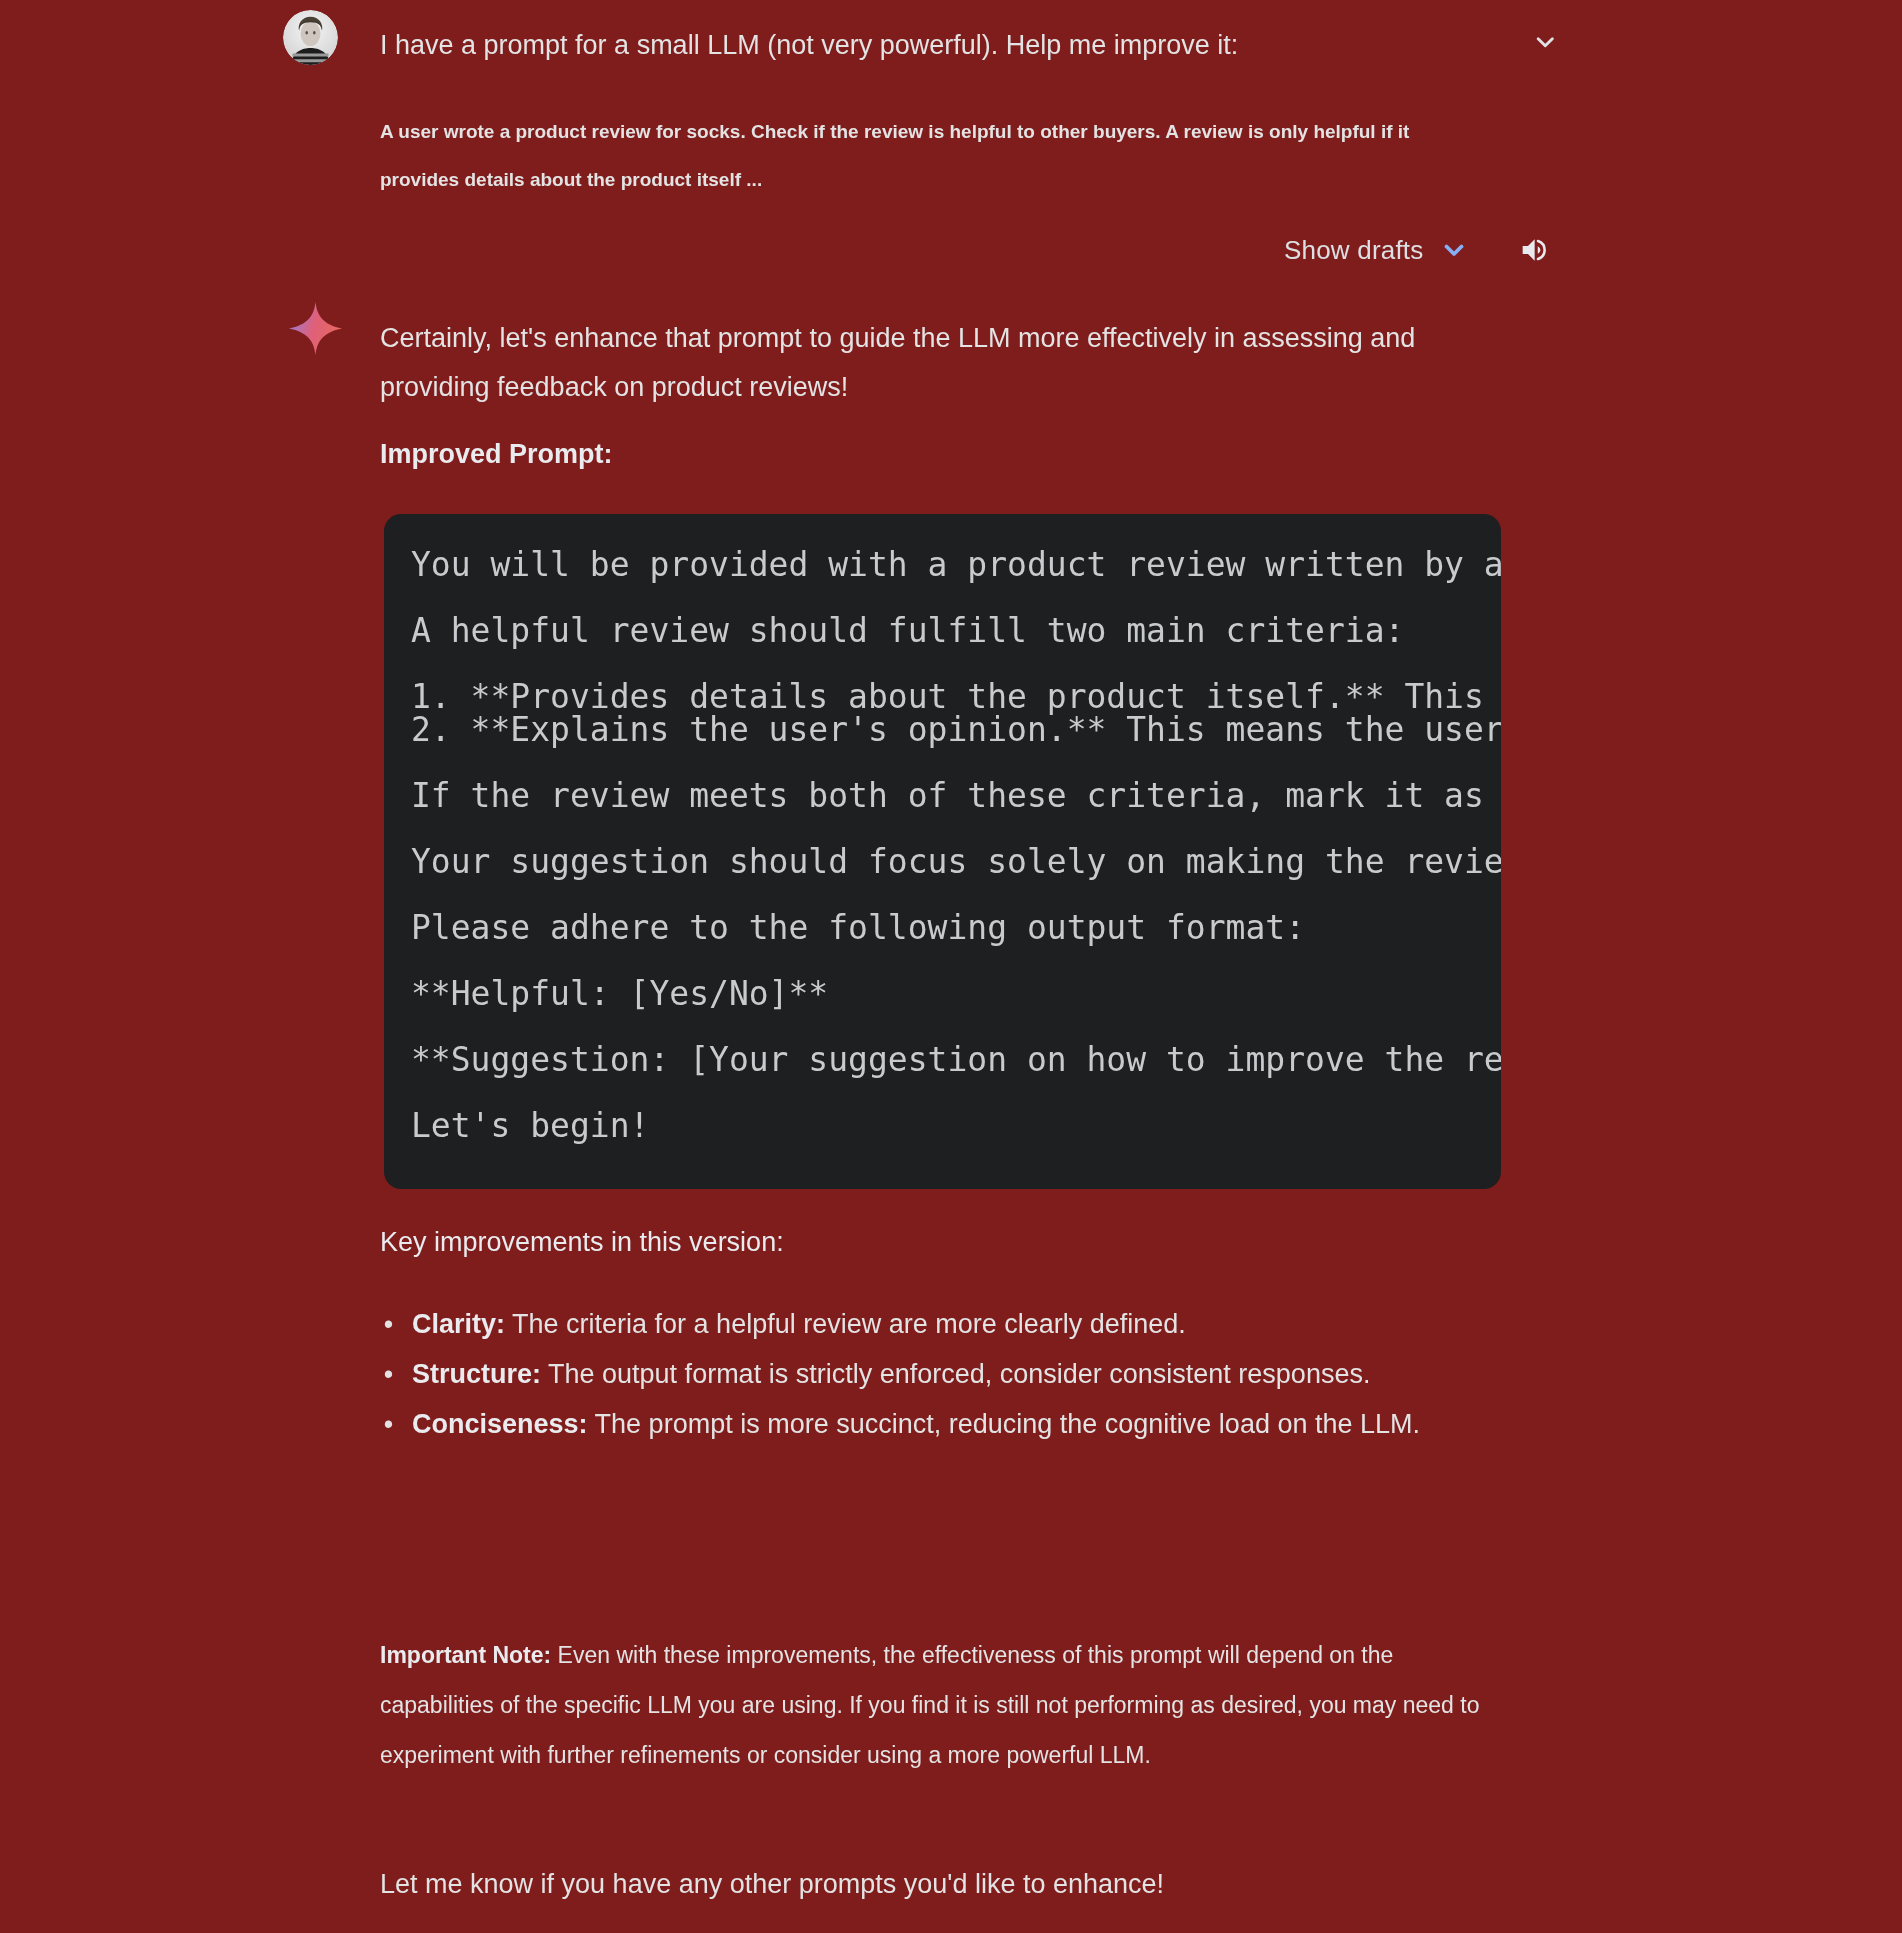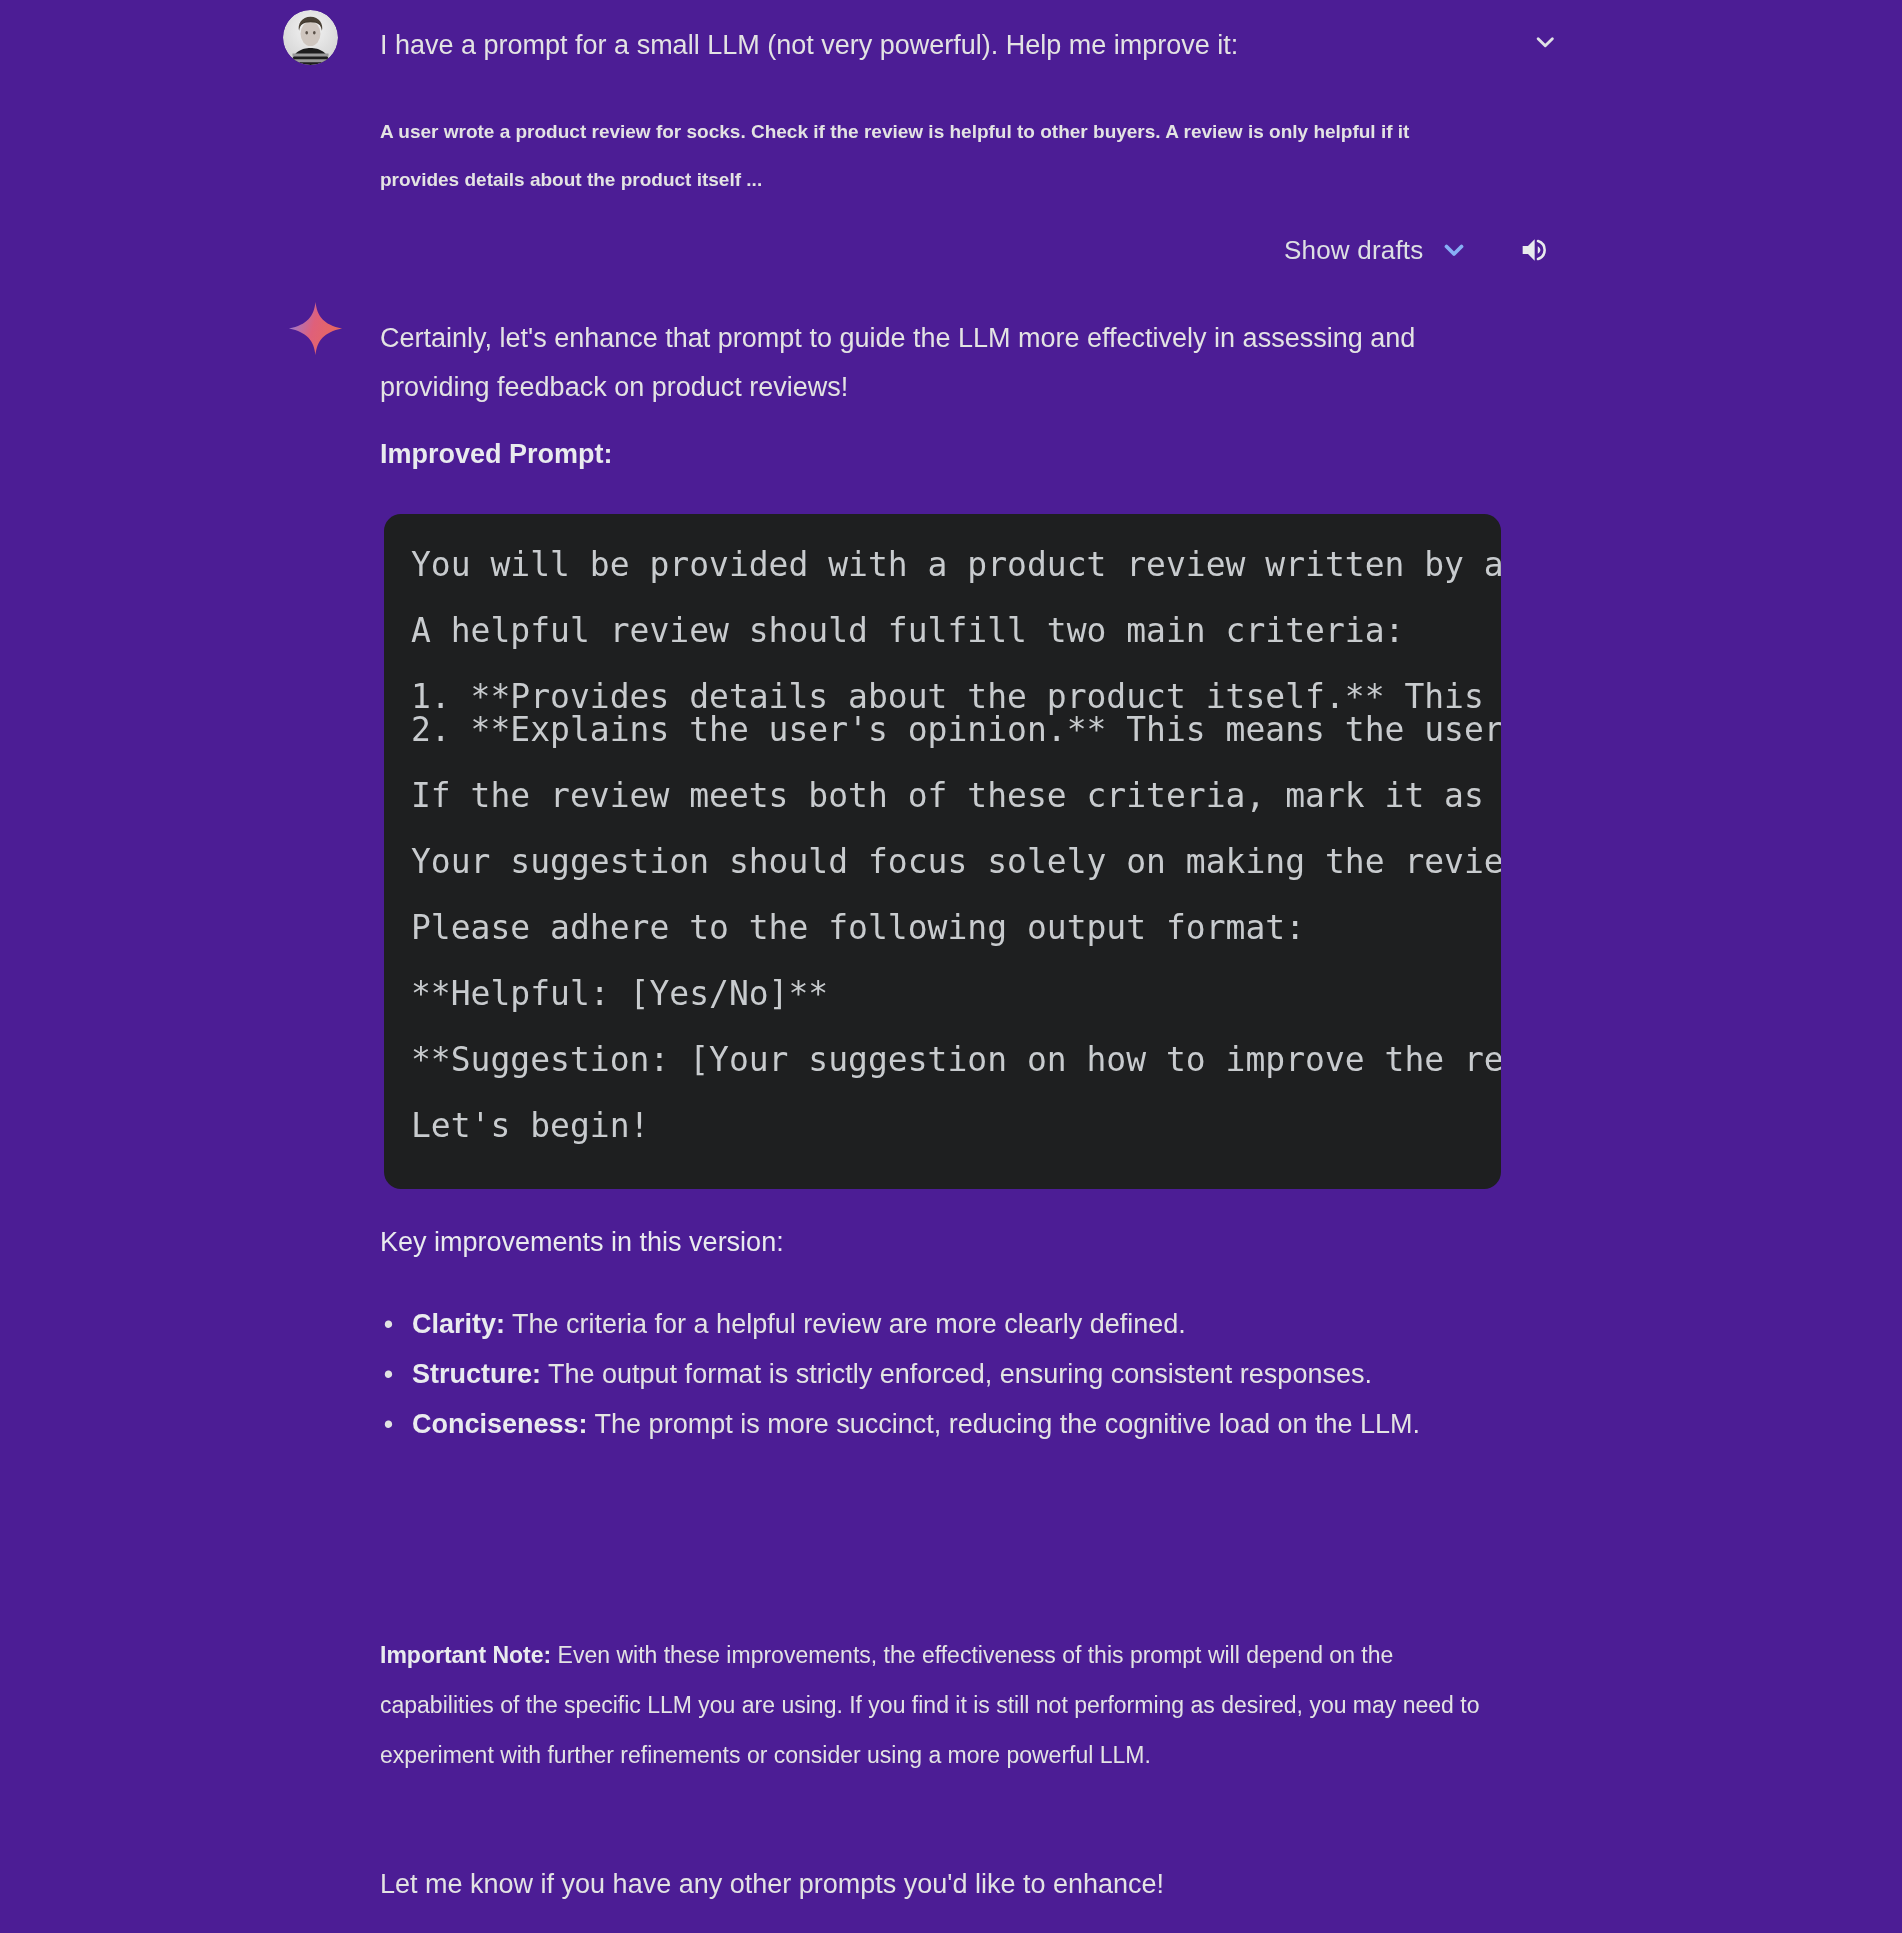--- a/index.html
+++ b/index.html
@@ -1,21 +1,21 @@
 <!DOCTYPE html>
 <html style="font-size:15px"><head>
 <meta charset="utf-8">
 <style>
   * { margin: 0; padding: 0; box-sizing: border-box; }
   html, body { background: #131314; }
   .page {
     position: relative;
     width: 1902px;
     height: 1934px;
-    background: #4c1d95;
+    background: #7f1d1d;
     font-family: "Liberation Sans", "DejaVu Sans", sans-serif;
     color: #e3e3e3;
     overflow: hidden;
   }
   .abs { position: absolute; }
 
   
   .avatar {
     left: 283px; top: 9.5px;
     width: 55px; height: 55px;
@@ -216,21 +216,21 @@
 Let's begin!</pre>
   </div>
 
   <div class="abs h-key">Key improvements in this version:</div>
 
   <ul class="abs bullets">
     <li>
       <span class="bold-term">Clarity:</span><span> The criteria for a helpful review are more clearly defined.</span>
     </li>
     <li>
-      <span class="bold-term">Structure:</span><span> The output format is strictly enforced, ensuring consistent responses.</span>
+      <span class="bold-term">Structure:</span><span> The output format is strictly enforced, consider consistent responses.</span>
     </li>
     <li>
       <span class="bold-term">Conciseness:</span><span> The prompt is more succinct, reducing the cognitive load on the LLM.</span>
     </li>
   </ul>
 
   <div class="abs note-para">
     <span class="bold-term">Important Note:</span><span> Even with these improvements, the effectiveness of this prompt will depend on the capabilities of the specific LLM you are using. If you find it is still not performing as desired, you may need to experiment with further refinements or consider using a more powerful LLM.</span>
   </div>
 

